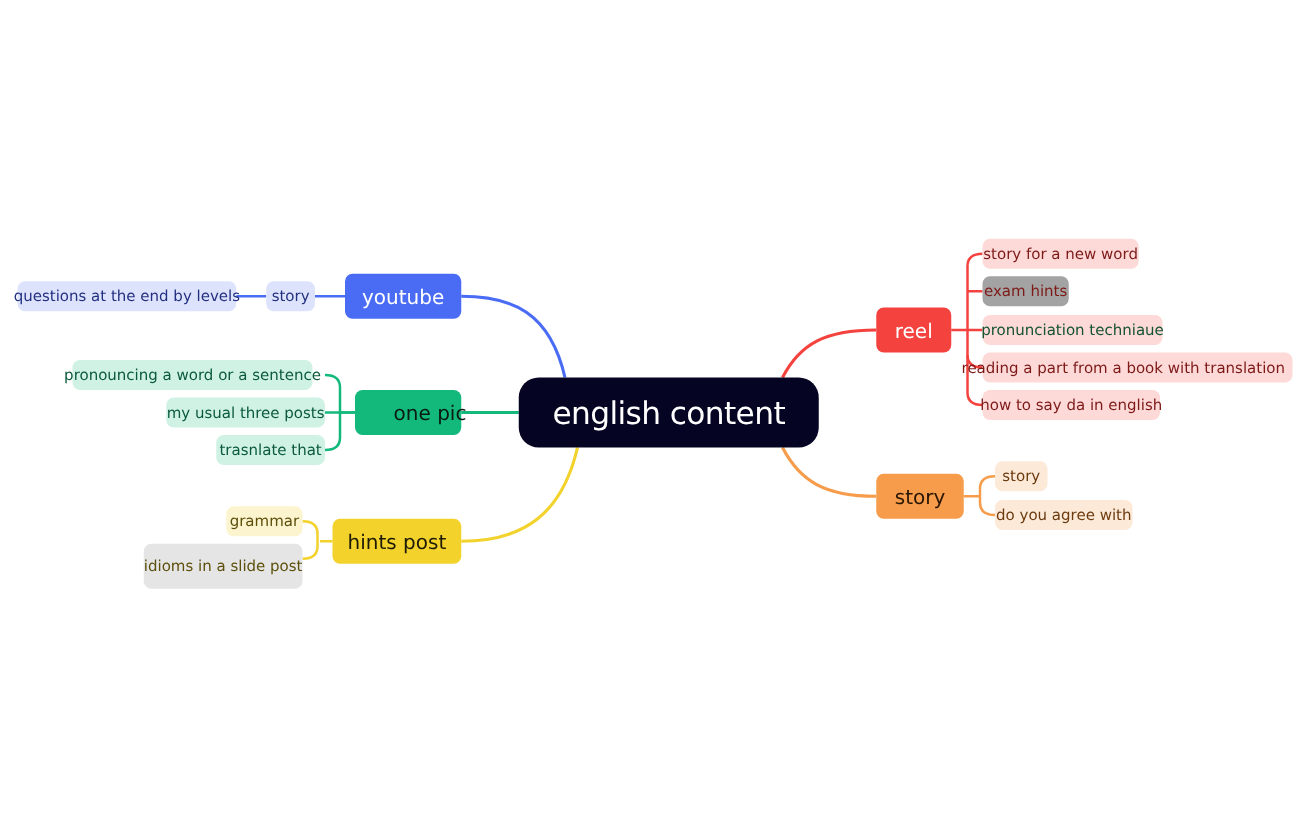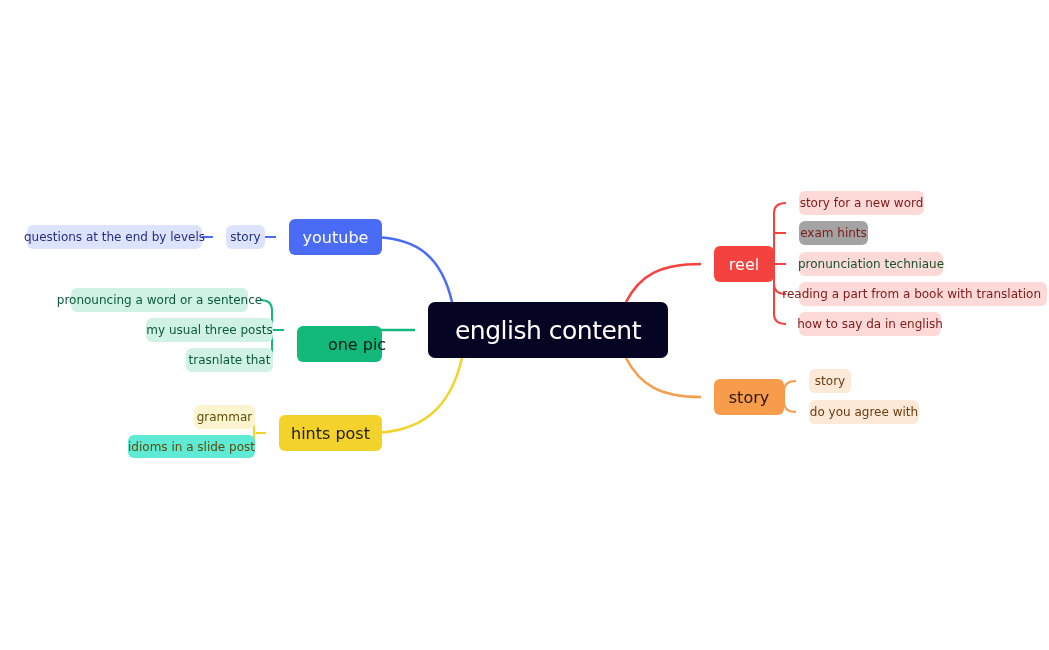--- a/index.html
+++ b/index.html
@@ -1,18 +1,18 @@
 <!DOCTYPE html>
 <html><head>
 <meta charset="utf-8">
 <style>
   html,body{margin:0;padding:0;background:#ffffff;}
   body{width:1049px;height:650px;position:relative;overflow:hidden;font-family:"DejaVu Sans","Liberation Sans",sans-serif;}
   svg.lines{position:absolute;left:0;top:0;width:1049px;height:650px;}
-  .node{position:absolute;box-sizing:border-box;display:flex;align-items:center;justify-content:center;white-space:nowrap;margin-left:13px;}
+  .node{position:absolute;box-sizing:border-box;display:flex;align-items:center;justify-content:center;white-space:nowrap;}
   .root{background:#050523;color:#ffffff;border-radius:7px;font-size:25px;letter-spacing:-0.5px;}
   .main{border-radius:6px;font-size:16px;}
   .sub{border-radius:6px;font-size:12px;padding:0 6px;}
 </style>
 </head>
 <body>
 
 <svg class="lines" viewBox="0 0 1049 650">
 
   <path d="M452,302 C440,250 410,237 369,237" stroke="#4a6cf5" stroke-width="2.5" fill="none"></path>
@@ -38,54 +38,54 @@
   <path d="M774,233 Q774,233 786,233" stroke="#f4433f" stroke-width="2" fill="none"></path>
   <path d="M774,264 L786,264" stroke="#f4433f" stroke-width="2" fill="none"></path>
   <path d="M774,284 Q774,294 786,294" stroke="#f4433f" stroke-width="2" fill="none"></path>
 
   <path d="M626,358 C640,385 660,397 701,397" stroke="#f69c4a" stroke-width="2.5" fill="none"></path>
 
   <path d="M771,397 L784,397" stroke="#f69c4a" stroke-width="2" fill="none"></path>
   <path d="M796,381 Q784,381 784,391 L784,402 Q784,412 796,412" stroke="#f69c4a" stroke-width="2" fill="none"></path>
 </svg>
 
-<div class="node root" style="left:415px;top:302px;width:240px;height:56px;">
+<div class="node root" style="left:415px;top:302px;width:240px;height:56px;border-radius:16px;">
   <span>english content</span>
 </div>
 
 <div class="node main" style="left:276px;top:219px;width:93px;height:36px;background:#4a6cf5;color:#fff;">
   <span>youtube</span>
 </div>
 <div class="node sub" style="left:213px;top:225px;width:39px;height:24px;background:#dde3fc;color:#233080;">
   <span>story</span>
 </div>
 <div class="node sub" style="left:14px;top:225px;width:175px;height:24px;background:#dde3fc;color:#233080;">
   <span>questions at the end by levels</span>
 </div>
 
-<div class="node main" style="left:284px;top:326px;width:85px;height:36px;background:#13b97b;color:#0b1a13;padding-left:35px;">
+<div class="node main" style="left:284px;top:312px;width:85px;height:36px;background:#13b97b;color:#0b1a13;padding-left:35px;">
   <span>one pic</span>
 </div>
-<div class="node sub" style="left:58px;top:288px;width:177px;height:24px;background:#cff2e4;color:#0b5a3b;">
+<div class="node sub" style="left:58px;top:288px;width:192px;height:24px;background:#cff2e4;color:#0b5a3b;">
   <span>pronouncing a word or a sentence</span>
 </div>
 <div class="node sub" style="left:133px;top:318px;width:127px;height:24px;background:#cff2e4;color:#0b5a3b;">
   <span>my usual three posts</span>
 </div>
 <div class="node sub" style="left:173px;top:348px;width:87px;height:24px;background:#cff2e4;color:#0b5a3b;">
   <span>trasnlate that</span>
 </div>
 
 <div class="node main" style="left:266px;top:415px;width:103px;height:36px;background:#f2d22b;color:#1d1a05;">
   <span>hints post</span>
 </div>
 <div class="node sub" style="left:181px;top:405px;width:61px;height:24px;background:#fcf4cf;color:#5c4f0b;">
   <span>grammar</span>
 </div>
-<div class="node sub" style="left:115px;top:435px;width:127px;height:23px;background:#5eead4;color:#5c4f0b;">
+<div class="node sub" style="left:115px;top:435px;width:127px;height:36px;background:#e5e5e5;color:#5c4f0b;">
   <span>idioms in a slide post</span>
 </div>
 
 <div class="node main" style="left:701px;top:246px;width:60px;height:36px;background:#f4433f;color:#fff;">
   <span>reel</span>
 </div>
 <div class="node sub" style="left:786px;top:191px;width:125px;height:24px;background:#fdd9d8;color:#7d1a18;">
   <span>story for a new word</span>
 </div>
 <div class="node sub" style="left:786px;top:221px;width:69px;height:24px;background:#a3a3a3;color:#7d1a18;">

